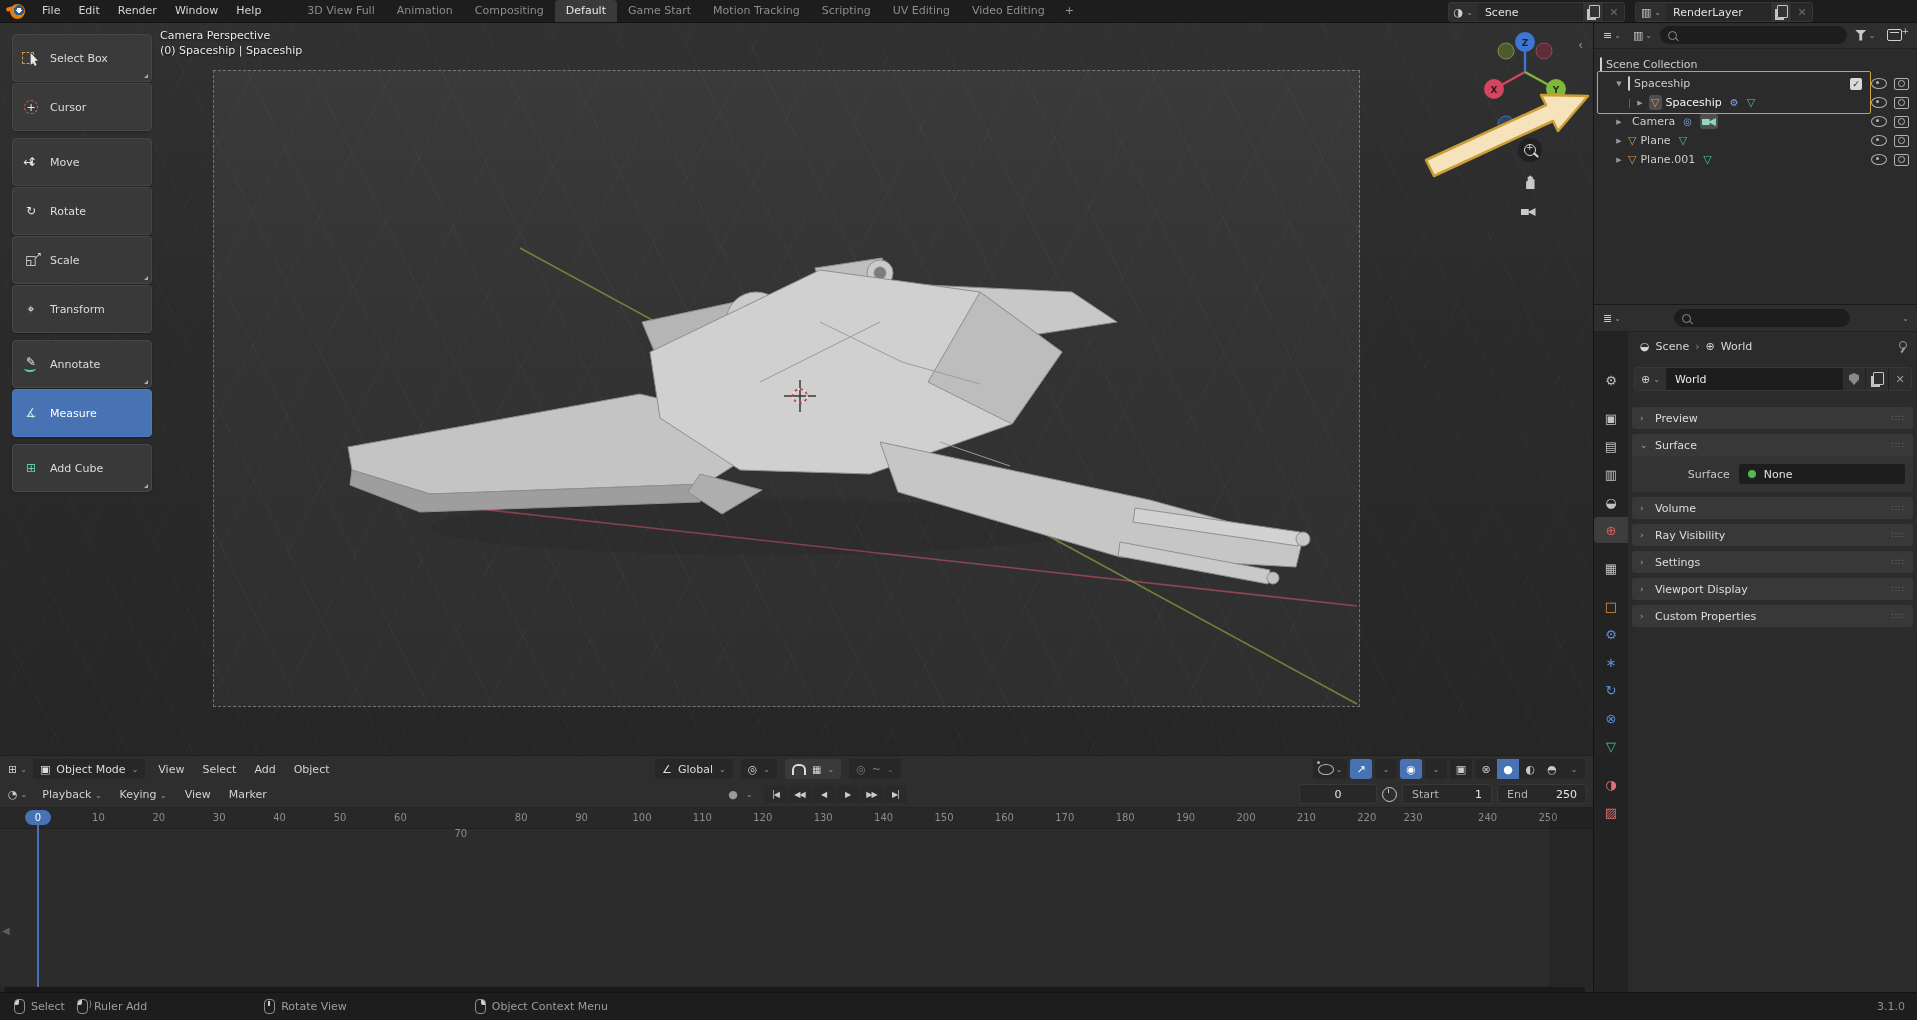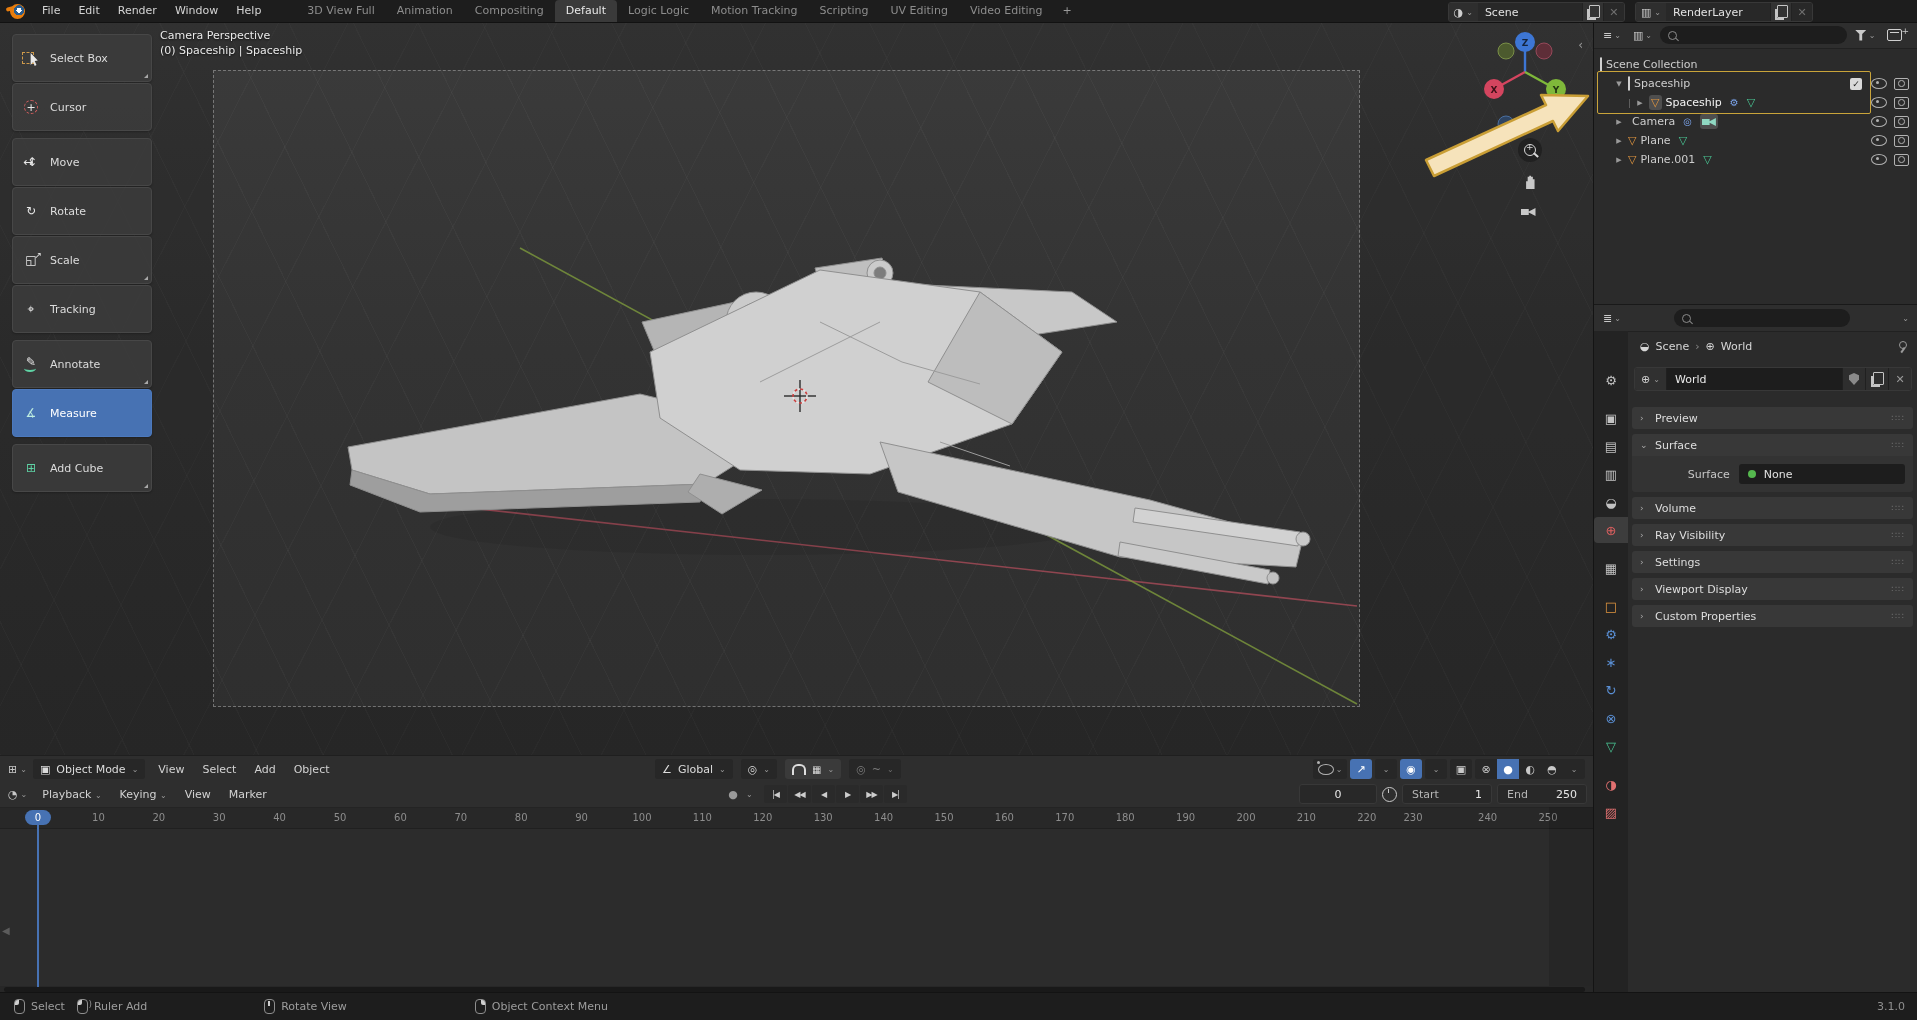--- a/index.html
+++ b/index.html
@@ -178,21 +178,21 @@
         <span class="menu">Edit</span>
         <span class="menu">Render</span>
         <span class="menu">Window</span>
         <span class="menu">Help</span>
       </span>
     <span class="tabs" id="tab-list">
         <span class="tab">3D View Full</span>
         <span class="tab">Animation</span>
         <span class="tab">Compositing</span>
         <span class="tab active">Default</span>
-        <span class="tab">Logic Logic</span>
+        <span class="tab">Game Start</span>
         <span class="tab">Motion Tracking</span>
         <span class="tab">Scripting</span>
         <span class="tab">UV Editing</span>
         <span class="tab">Video Editing</span>
         <span class="tab-new">+</span>
       </span>
     <div class="tb-right">
       <div class="idblock">
         <span class="idb-ico">
             <span>◑</span>
@@ -298,21 +298,21 @@
           <span class="ti">
             <span class="h">◱</span>
             <span class="sub">↗</span>
           </span>
           <span>Scale</span>
         </div>
         <div class="tbtn">
           <span class="ti">
             <span class="h">⌖</span>
           </span>
-          <span>Tracking</span>
+          <span>Transform</span>
         </div>
         <div class="tbtn gap corner">
           <span class="ti">
             <span class="h" style="top:-2px;position:relative">✎</span>
             <span class="squig"></span>
           </span>
           <span>Annotate</span>
         </div>
         <div class="tbtn active">
           <span class="ti">
@@ -459,21 +459,21 @@
       </div>
     </div>
     <div class="ruler" id="ruler">
         <span class="frame-badge" style="left: 38px;">0</span>
         <span class="tick" style="left: 98.4px;">10</span>
         <span class="tick" style="left: 158.8px;">20</span>
         <span class="tick" style="left: 219.2px;">30</span>
         <span class="tick" style="left: 279.6px;">40</span>
         <span class="tick" style="left: 340px;">50</span>
         <span class="tick" style="left: 400.4px;">60</span>
-        <span class="tick" style="left: 460.8px;">70</span>
+        <span class="tick" style="left: 460.8px; margin-top: 16px;">70</span>
         <span class="tick" style="left: 521.2px;">80</span>
         <span class="tick" style="left: 581.6px;">90</span>
         <span class="tick" style="left: 642px;">100</span>
         <span class="tick" style="left: 702.4px;">110</span>
         <span class="tick" style="left: 762.8px;">120</span>
         <span class="tick" style="left: 823.2px;">130</span>
         <span class="tick" style="left: 883.6px;">140</span>
         <span class="tick" style="left: 944px;">150</span>
         <span class="tick" style="left: 1004.4px;">160</span>
         <span class="tick" style="left: 1064.8px;">170</span>

